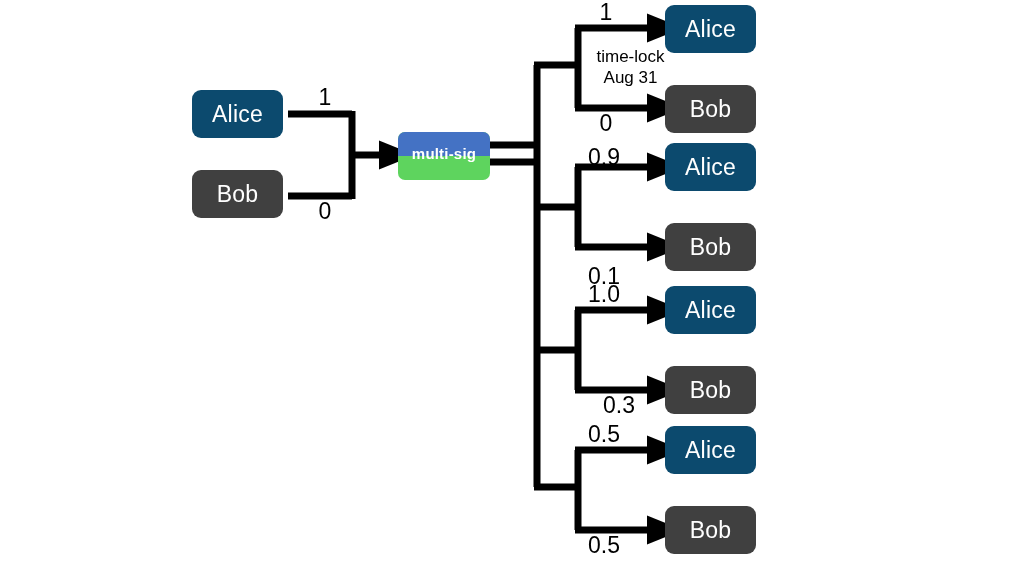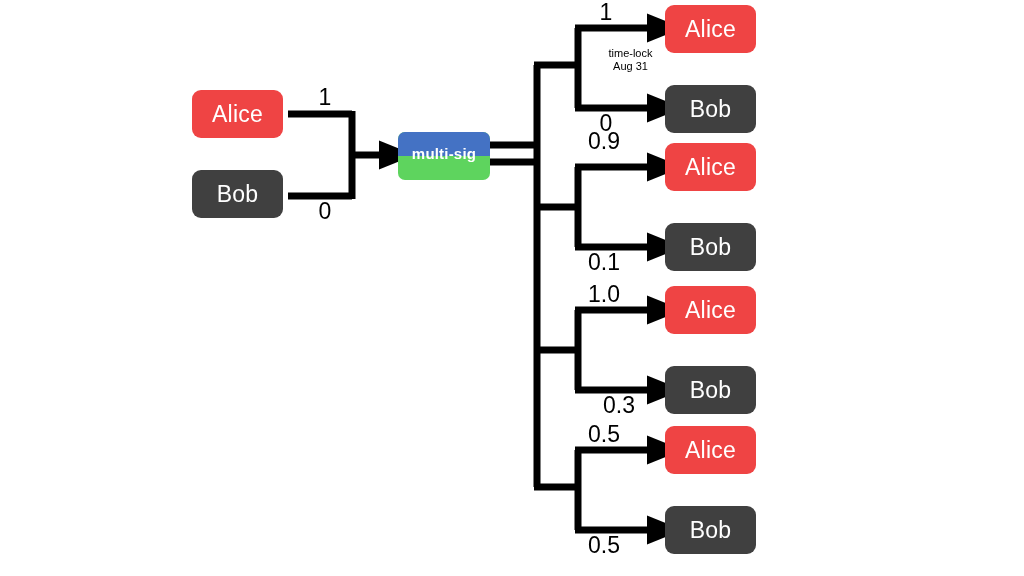--- a/index.html
+++ b/index.html
@@ -30,21 +30,21 @@
     border-radius: 9px;
     display: flex;
     align-items: center;
     justify-content: center;
     color: #ffffff;
     font-size: 23px;
     line-height: 1;
     letter-spacing: 0.2px;
     box-sizing: border-box;
   }
-  .node.blue  { background: #ef4444; }
+  .node.blue  { background: #0c4a6e; }
   .node.green { background: #404040; }
 
   
   .node.split {
     border-radius: 7px;
     overflow: hidden;
     background: #5ED45E;
     font-size: 15px;
     font-weight: bold;
     align-items: flex-start;
@@ -64,21 +64,21 @@
 
   .edge-label {
     position: absolute;
     color: #000000;
     font-size: 23px;
     line-height: 1.05;
     white-space: nowrap;
     text-align: center;
   }
   .edge-label.small {
-    font-size: 11px;
+    font-size: 17px;
     line-height: 1.22;
   }
 </style>
 </head>
 <body>
 
 <div id="canvas">
 
   <svg class="wires" viewBox="0 0 1024 576" xmlns="http://www.w3.org/2000/svg">
     <defs>
@@ -158,22 +158,22 @@
     <div>time-lock</div>
     <div>Aug 31</div>
   </div>
 
   <div class="node blue" style="left:665px; top:143px; width:91px; height:48px;">
     <span>Alice</span>
   </div>
   <div class="node green" style="left:665px; top:223px; width:91px; height:48px;">
     <span>Bob</span>
   </div>
-  <div class="edge-label" style="left:573px; top:129px; width:62px;">0.9</div>
-  <div class="edge-label" style="left:573px; top:250px; width:62px;">0.1</div>
+  <div class="edge-label" style="left:573px; top:145px; width:62px;">0.9</div>
+  <div class="edge-label" style="left:573px; top:264px; width:62px;">0.1</div>
 
   <div class="node blue" style="left:665px; top:286px; width:91px; height:48px;">
     <span>Alice</span>
   </div>
   <div class="node green" style="left:665px; top:366px; width:91px; height:48px;">
     <span>Bob</span>
   </div>
   <div class="edge-label" style="left:573px; top:282px; width:62px;">1.0</div>
   <div class="edge-label" style="left:573px; top:393px; width:62px;text-align:right;">0.3</div>
 

